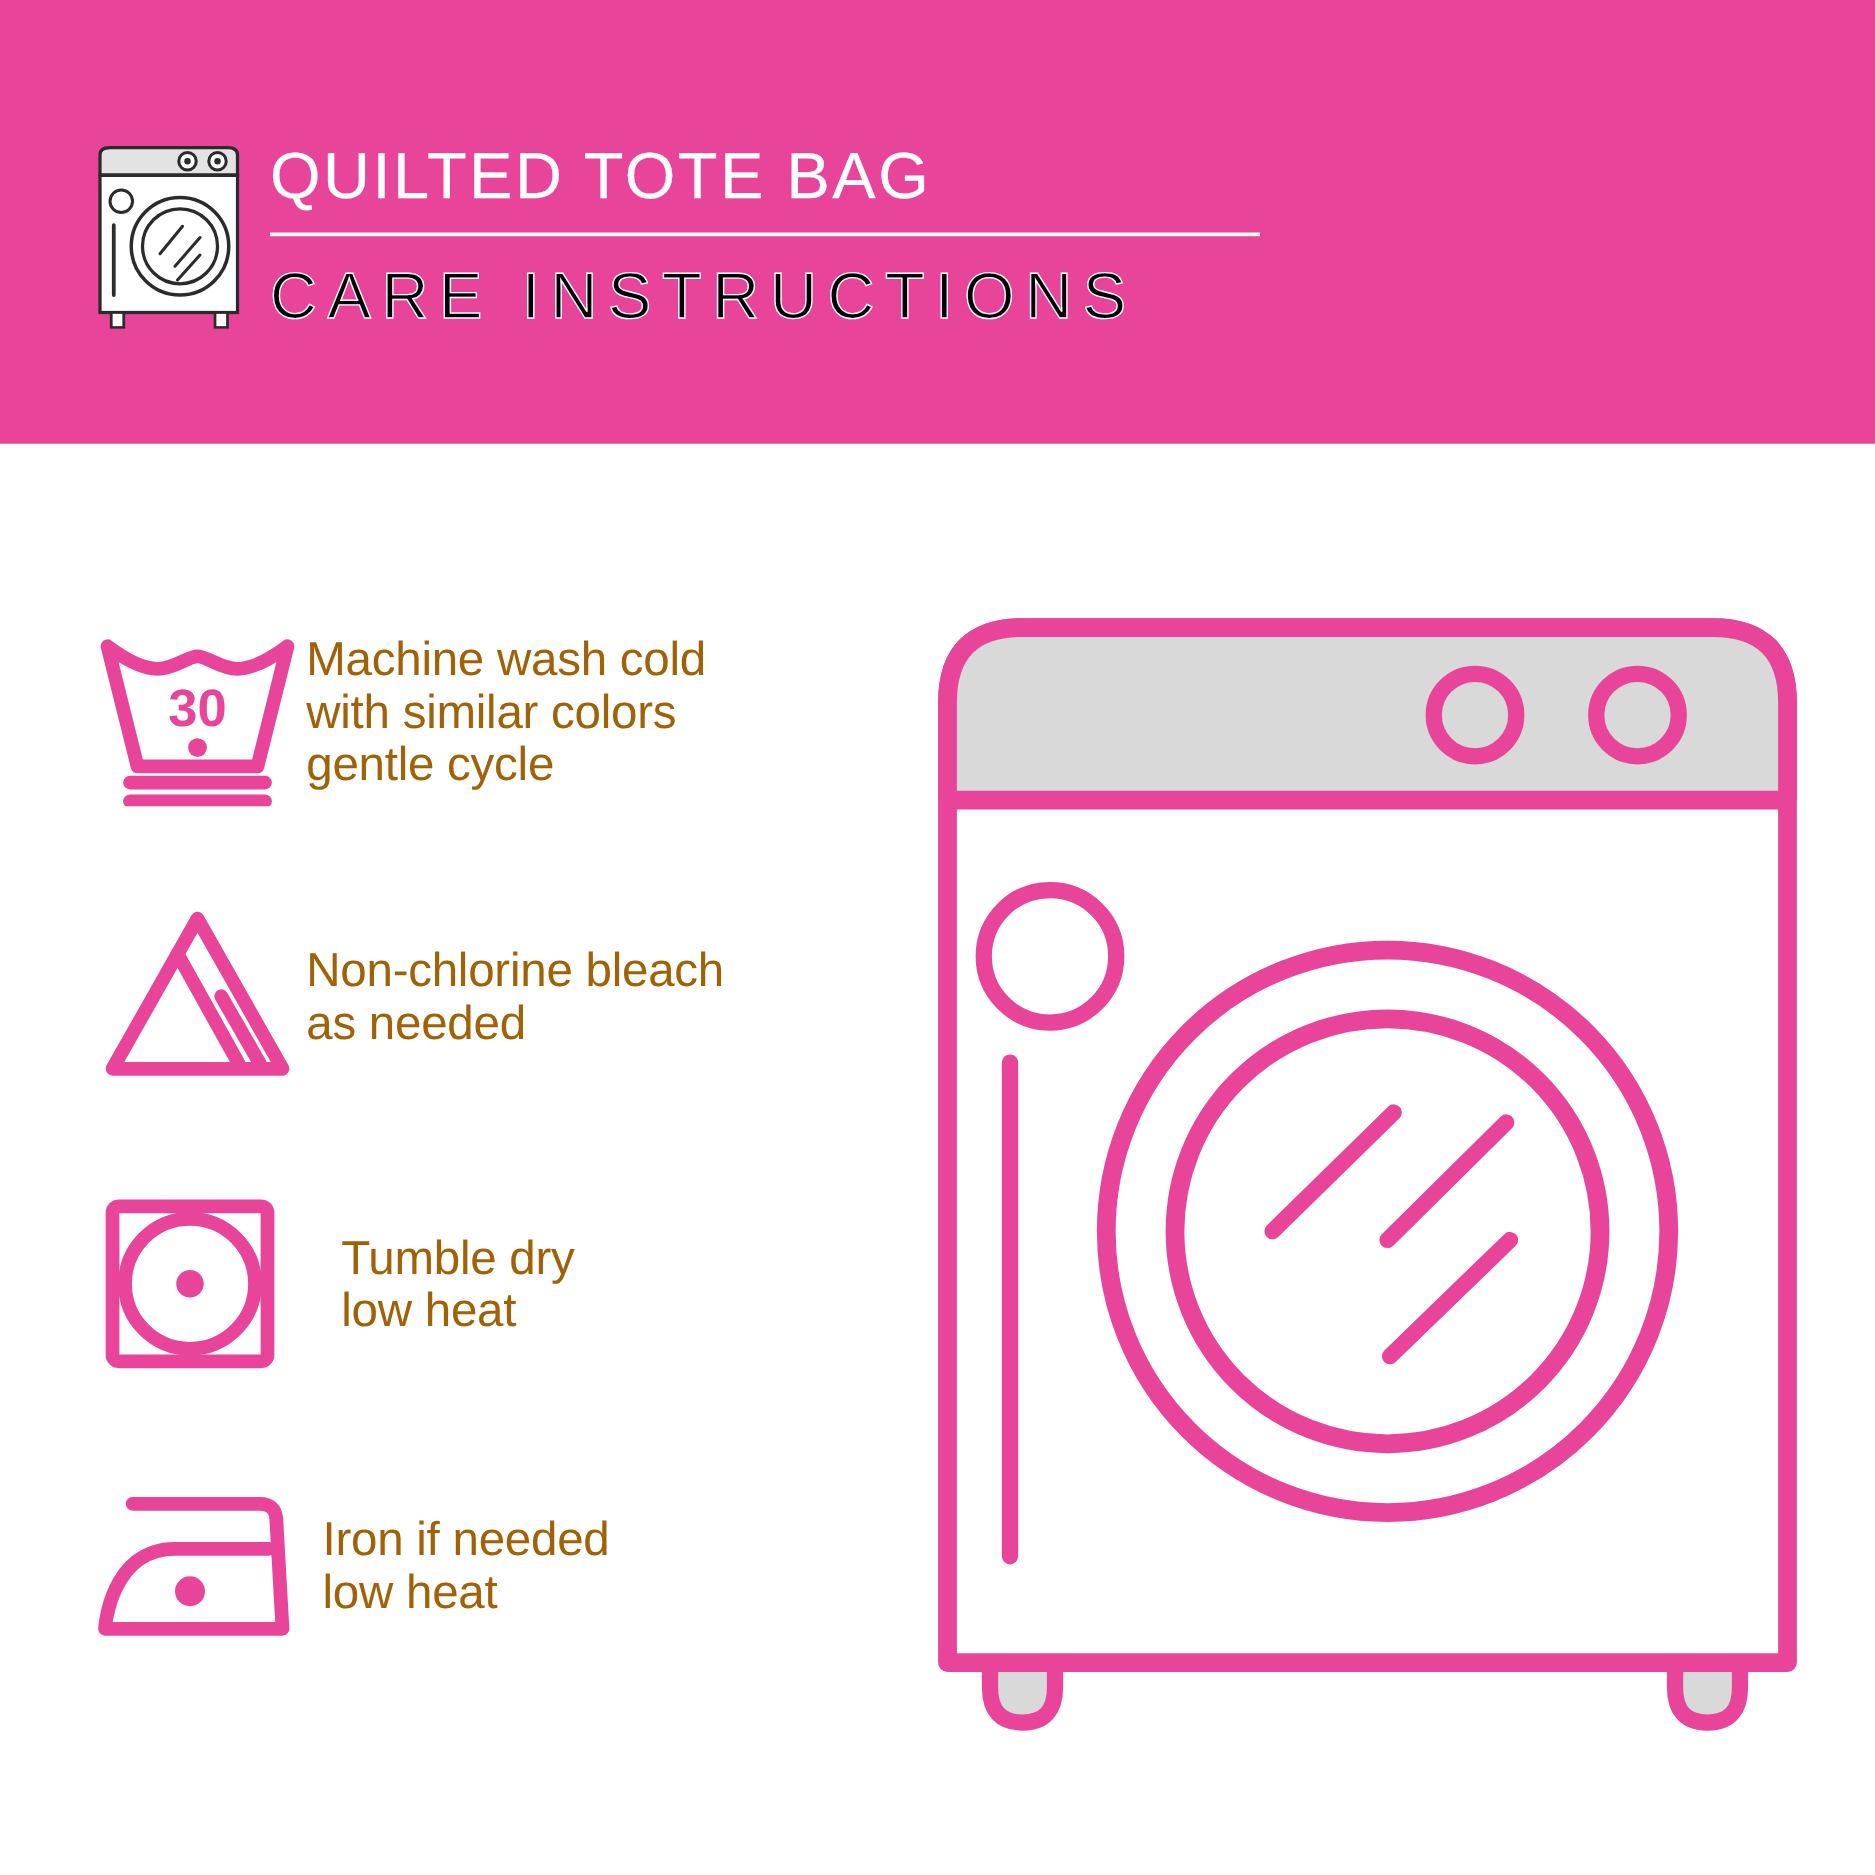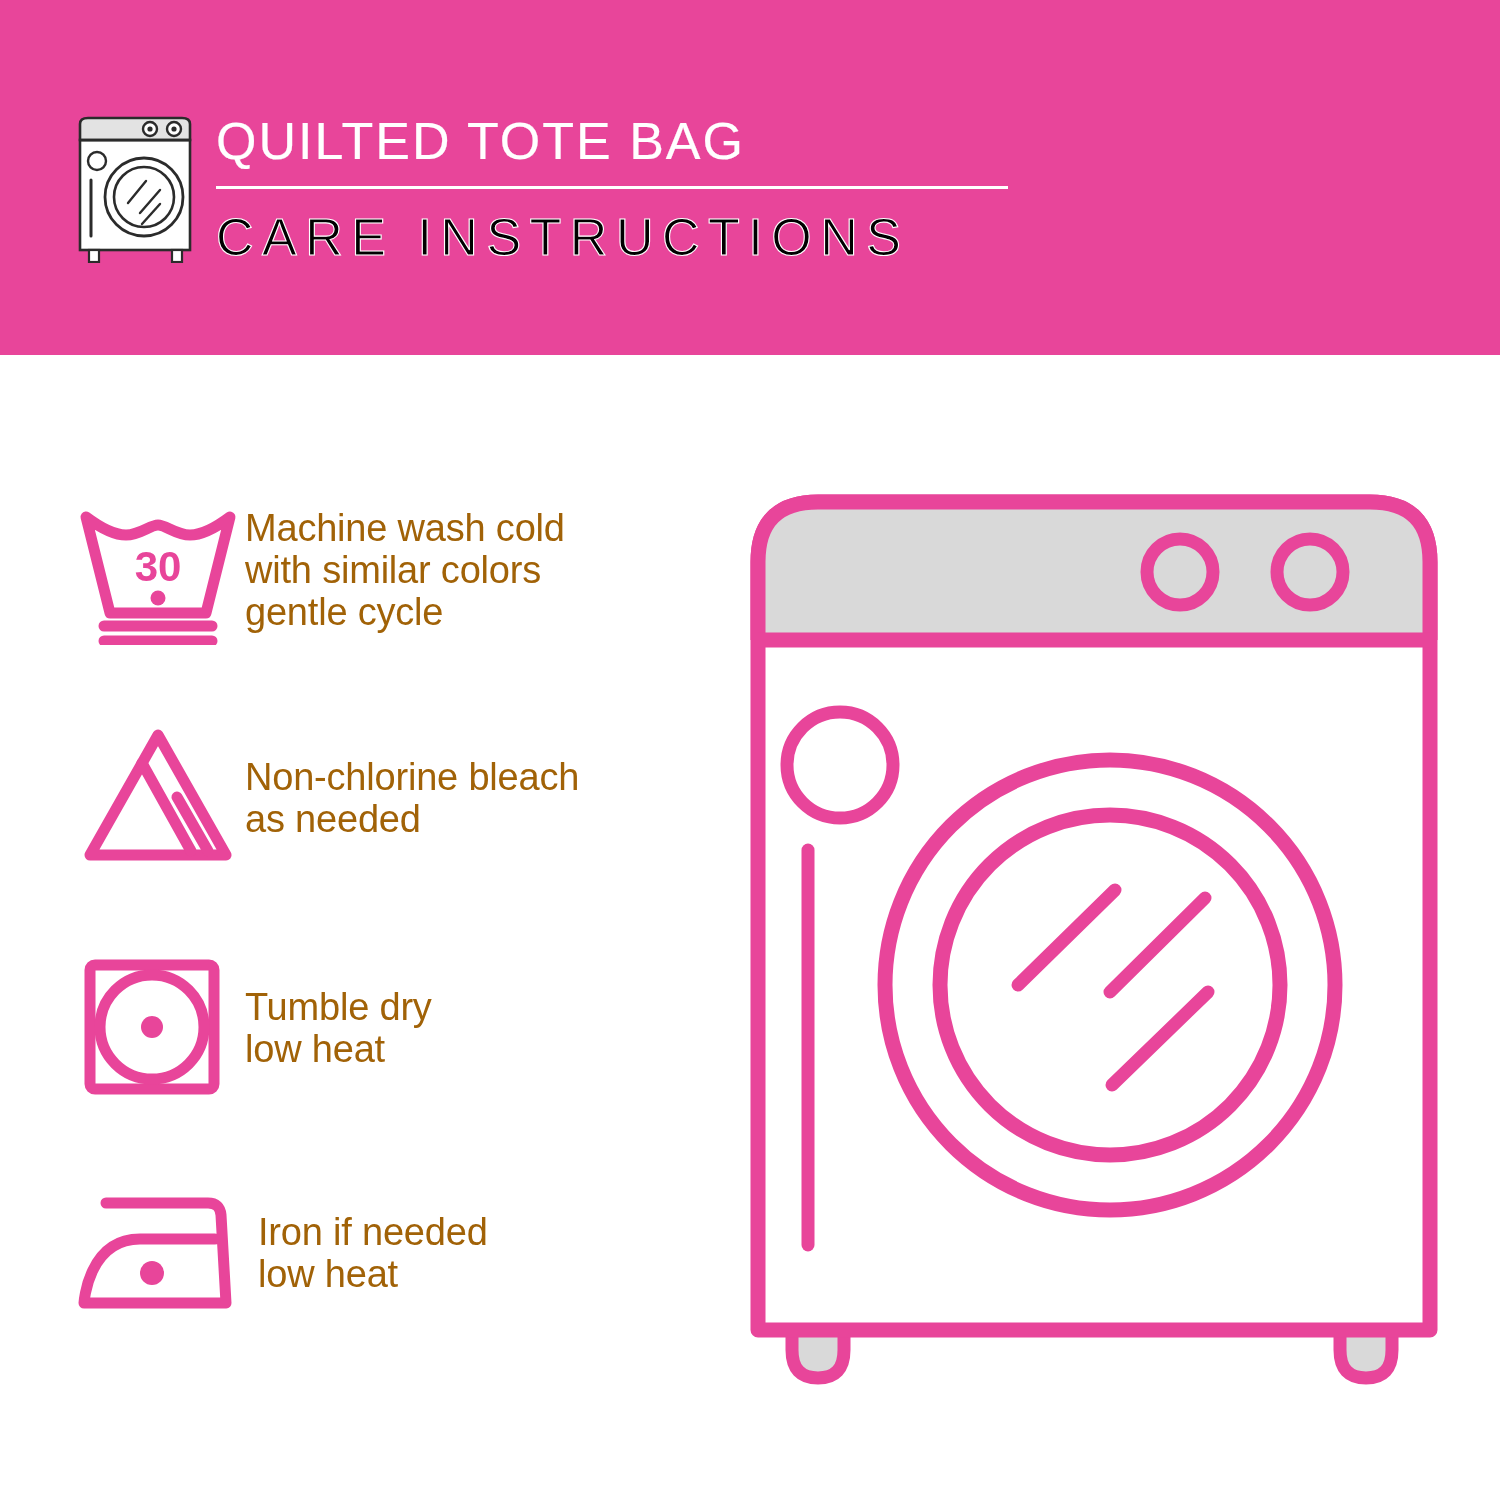--- a/index.html
+++ b/index.html
@@ -91,21 +91,21 @@
     font-family: "Liberation Sans", sans-serif;
     font-size: 38px;
     font-weight: 400;
     color: #a16207;
     line-height: 42px;
     letter-spacing: -0.2px;
     white-space: pre-line;
   }
   #row-wash   { top: 140px; }
   #row-bleach { top: 370px; }
-  #row-dry    { top: 600px; }
+  #row-dry    { top: 600px; gap: 28px; }
   #row-iron   { top: 830px; gap: 13px; }
 
   
   #washer-illustration {
     position: absolute;
     left: 740;
     top: 480px;
     left: 740px;
     width: 720px;
     height: 960px;

